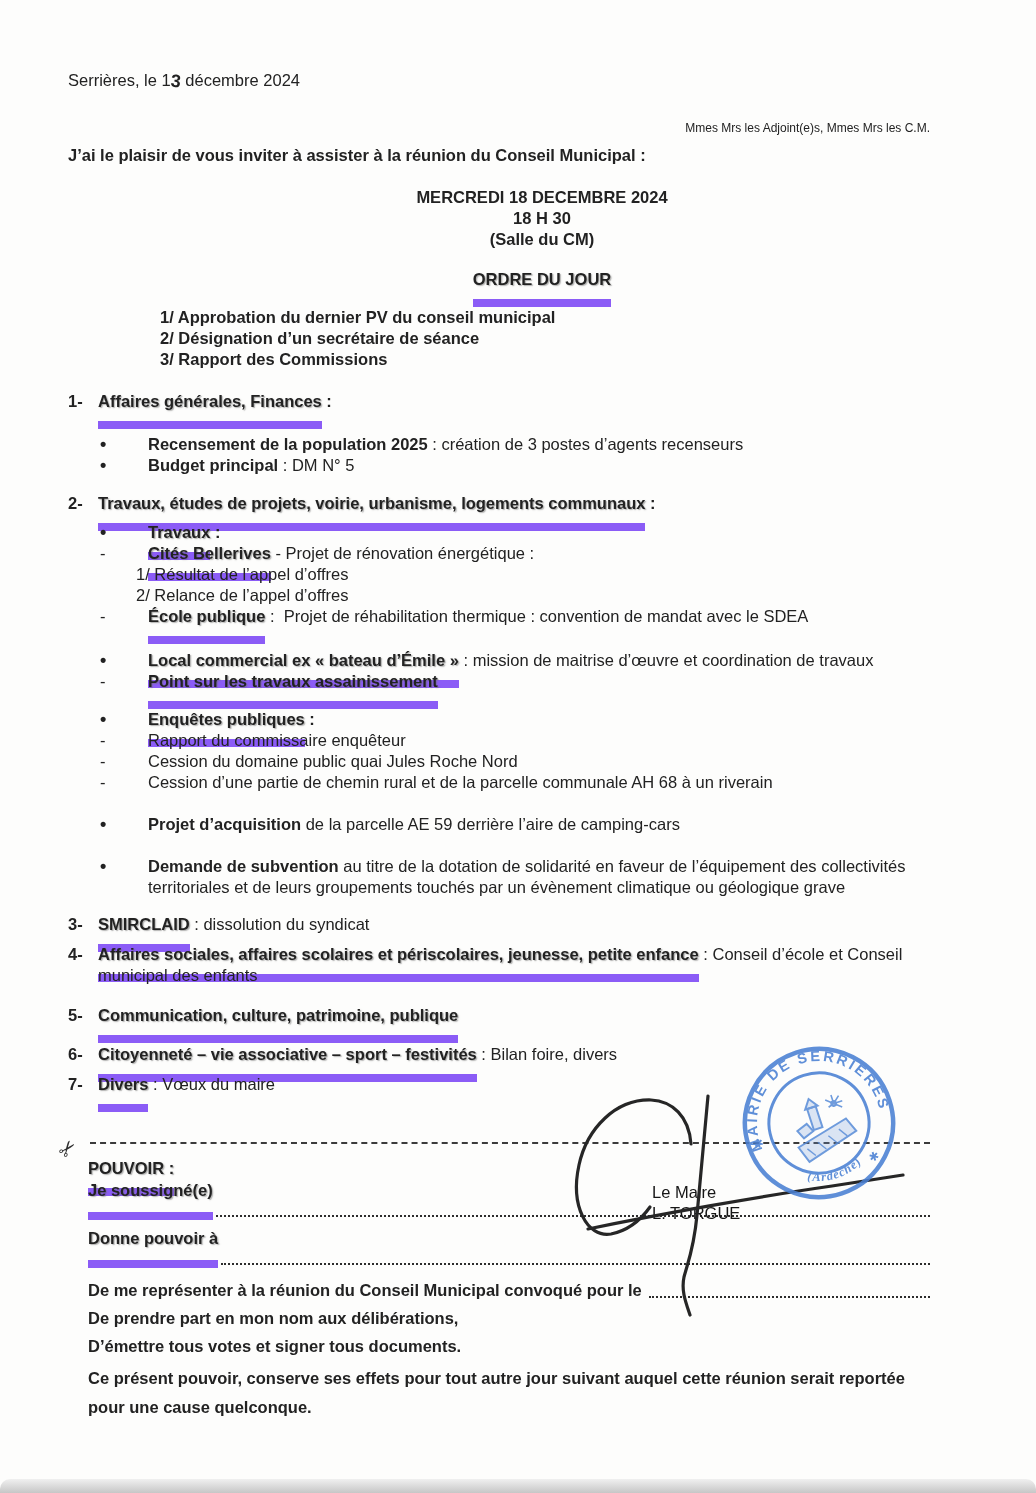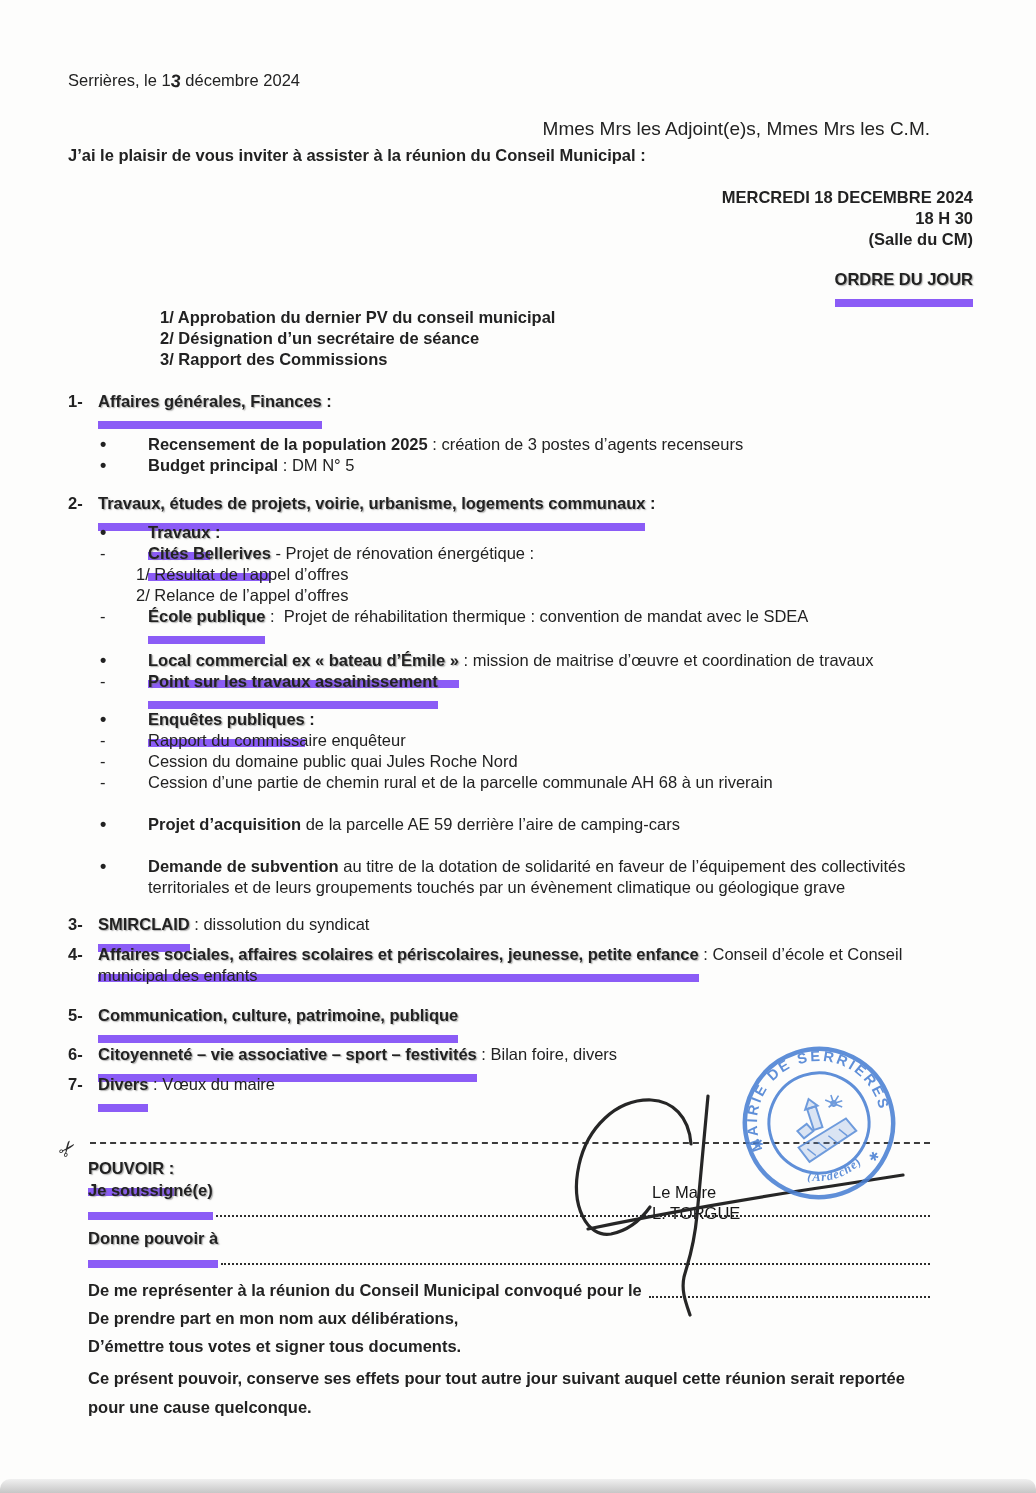--- a/index.html
+++ b/index.html
@@ -7,22 +7,22 @@
     position:relative;width:1036px;height:1493px;margin:0 auto;
     background:#fdfdfc;color:#222;overflow:hidden;
     font-family:"Liberation Sans","DejaVu Sans",sans-serif;
     font-size:16.5px;line-height:21px;
   }
   .doc{position:relative;padding:70px 106px 0 68px;}
   .b{font-weight:bold;}
   .u{border-bottom:8px solid #8b5cf6;padding-bottom:11px;}
   .sm{text-shadow:1.2px 1.3px 1.2px rgba(110,110,110,.55);}
   .bind{white-space:pre-wrap;}
-  .right{text-align:right;font-size:19px;}
-  .center{text-align:right;position:relative;left:43px;font-weight:bold;}
+  .right{text-align:right;font-size:12px;}
+  .center{text-align:center;position:relative;left:43px;font-weight:bold;}
   .mt27{margin-top:27px;} .mt22{margin-top:6px;} .mt21{margin-top:21px;}
   .mt20{margin-top:8px;} .mt19{margin-top:19px;} .mt18{margin-top:18px;}
   .mt17{margin-top:17px;} .mt16{margin-top:16px;} .mt23{margin-top:23px;}
   .prelims{margin-left:92px;margin-top:17px;font-weight:bold;}
   .prelims div{line-height:21px;}
   
   .sect{display:flex;align-items:baseline;line-height:21.5px;}
   .sect .num{flex:0 0 30px;font-weight:bold;}
   .sect .txt{flex:1;}
   .sect .title{font-weight:bold;}

